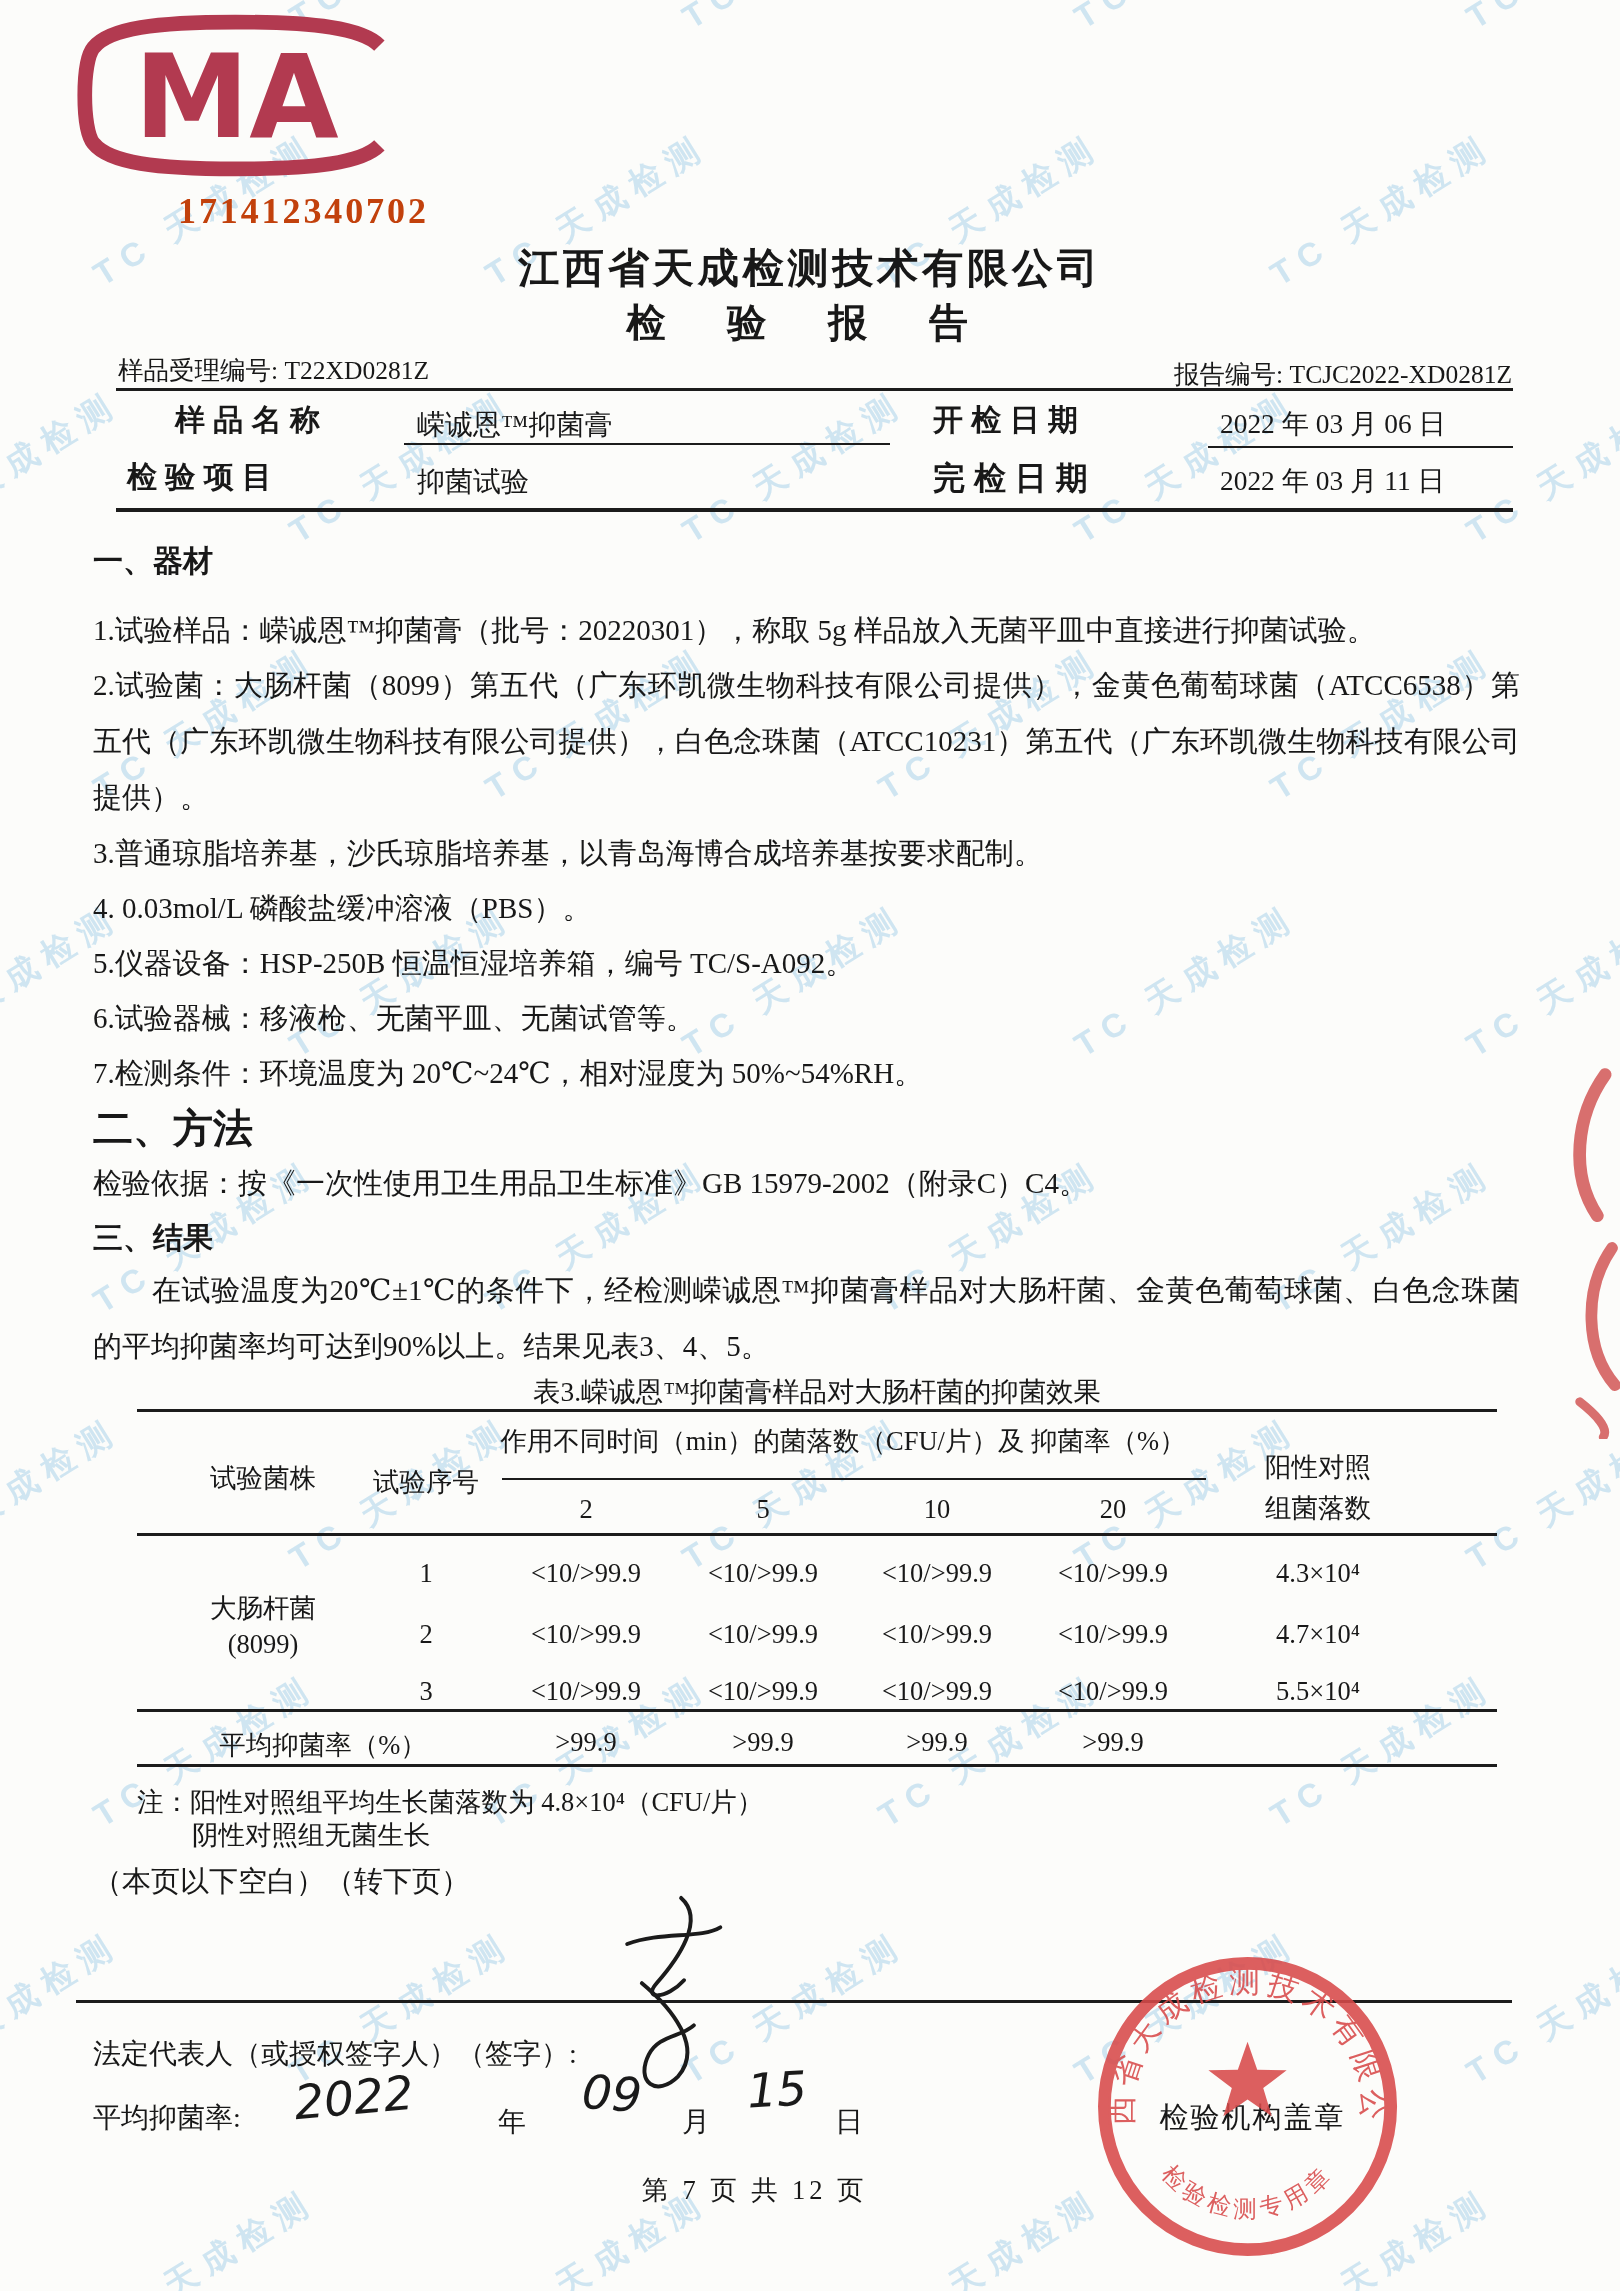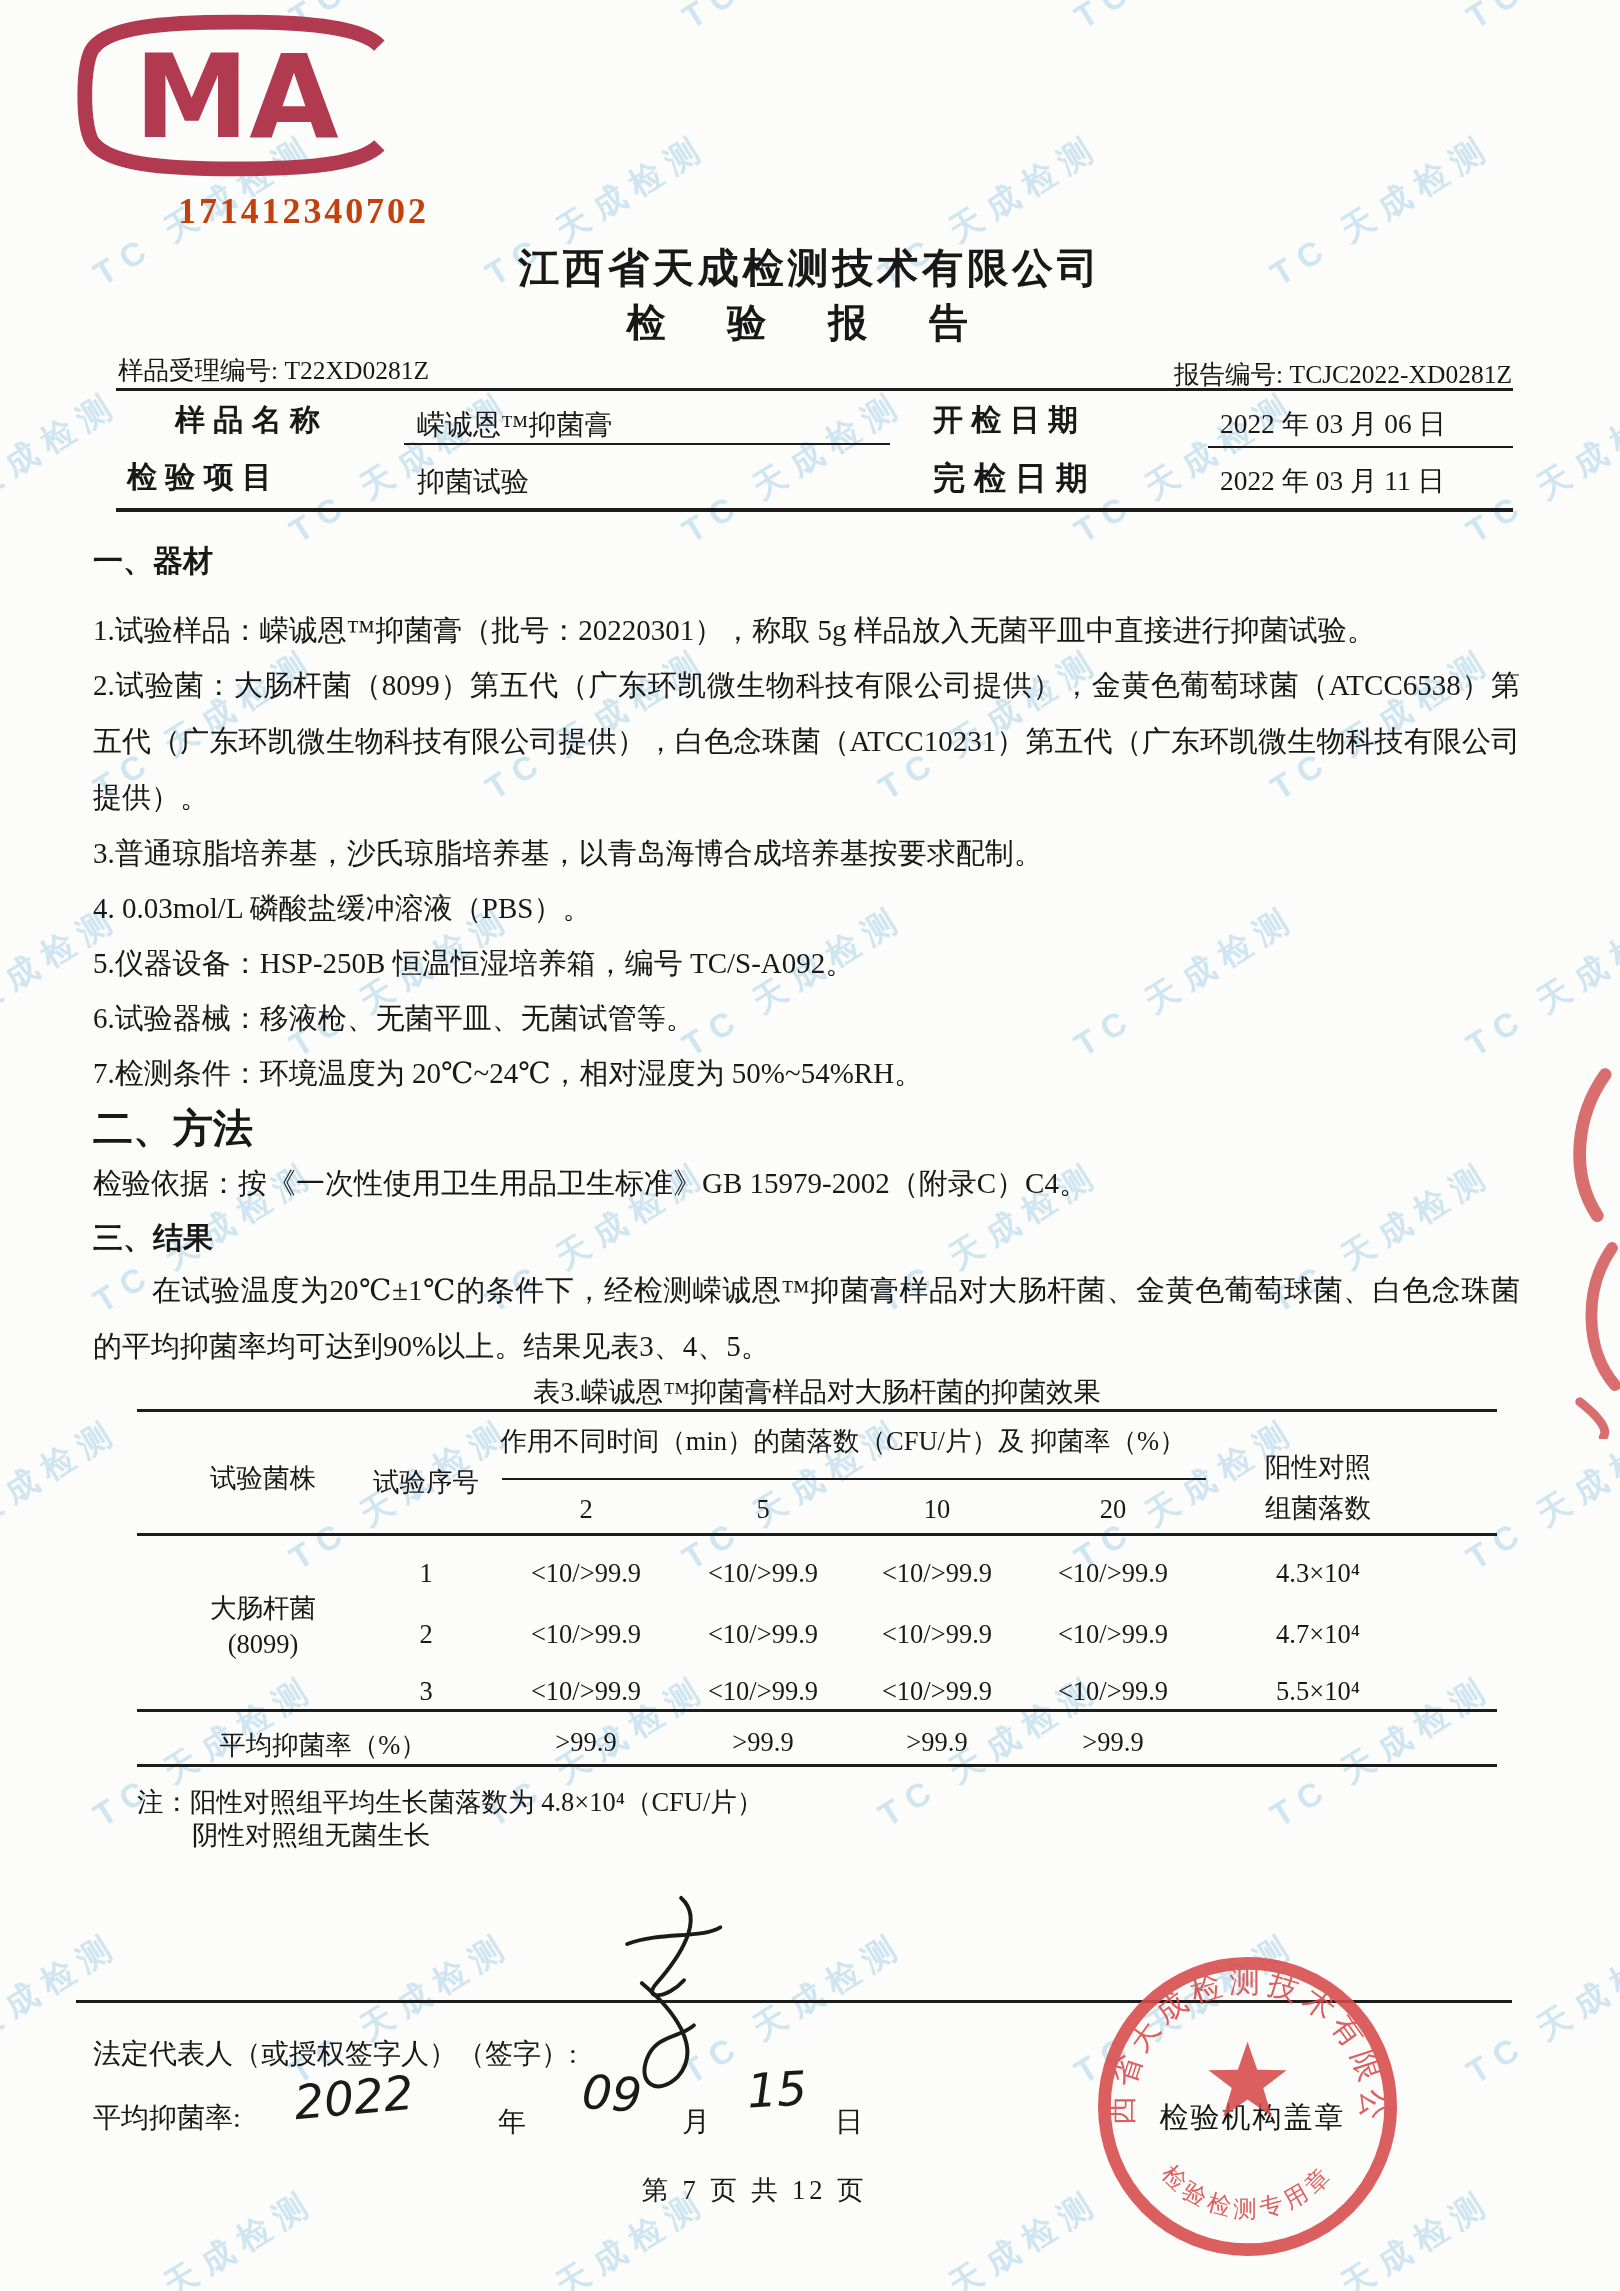--- a/index.html
+++ b/index.html
@@ -166,20 +166,21 @@
   <div class="cell" style="left:1318px;top:1676px;">5.5×10⁴</div>
 
   <div class="cell" style="left:323px;top:1727px;">平均抑菌率（%）</div>
   <div class="cell" style="left:586px;top:1727px;">&gt;99.9</div>
   <div class="cell" style="left:763px;top:1727px;">&gt;99.9</div>
   <div class="cell" style="left:937px;top:1727px;">&gt;99.9</div>
   <div class="cell" style="left:1113px;top:1727px;">&gt;99.9</div>
 
   <div class="abs nowrap" style="left:137px;top:1784px;font-size:26.5px;">注：阳性对照组平均生长菌落数为 4.8×10⁴（CFU/片）</div>
   <div class="abs nowrap" style="left:192px;top:1817px;font-size:26.5px;">阴性对照组无菌生长</div>
+  <div class="abs nowrap" style="left:93px;top:1862px;font-size:29px;">（本页以下空白）（转下页）</div>
 
   <div class="line" style="left:76px;top:2000px;width:1436px;height:2.9px;"></div>
   <div class="abs nowrap" style="left:93px;top:2035px;font-size:28px;">法定代表人（或授权签字人）（签字）:</div>
 
   <svg class="abs" style="left:588px;top:1890px;z-index:3;" width="147" height="206" viewBox="0 0 150 210">
     <g fill="none" stroke="#1b1b1b" stroke-width="4" stroke-linecap="round">
       <path d="M95,8 C120,30 92,70 70,95 C55,112 80,112 98,92"></path>
       <path d="M40,55 C75,42 115,50 135,38"></path>
       <path d="M55,95 C85,120 118,160 92,190 C70,212 48,196 62,168 C72,148 95,150 108,138"></path>
     </g>

